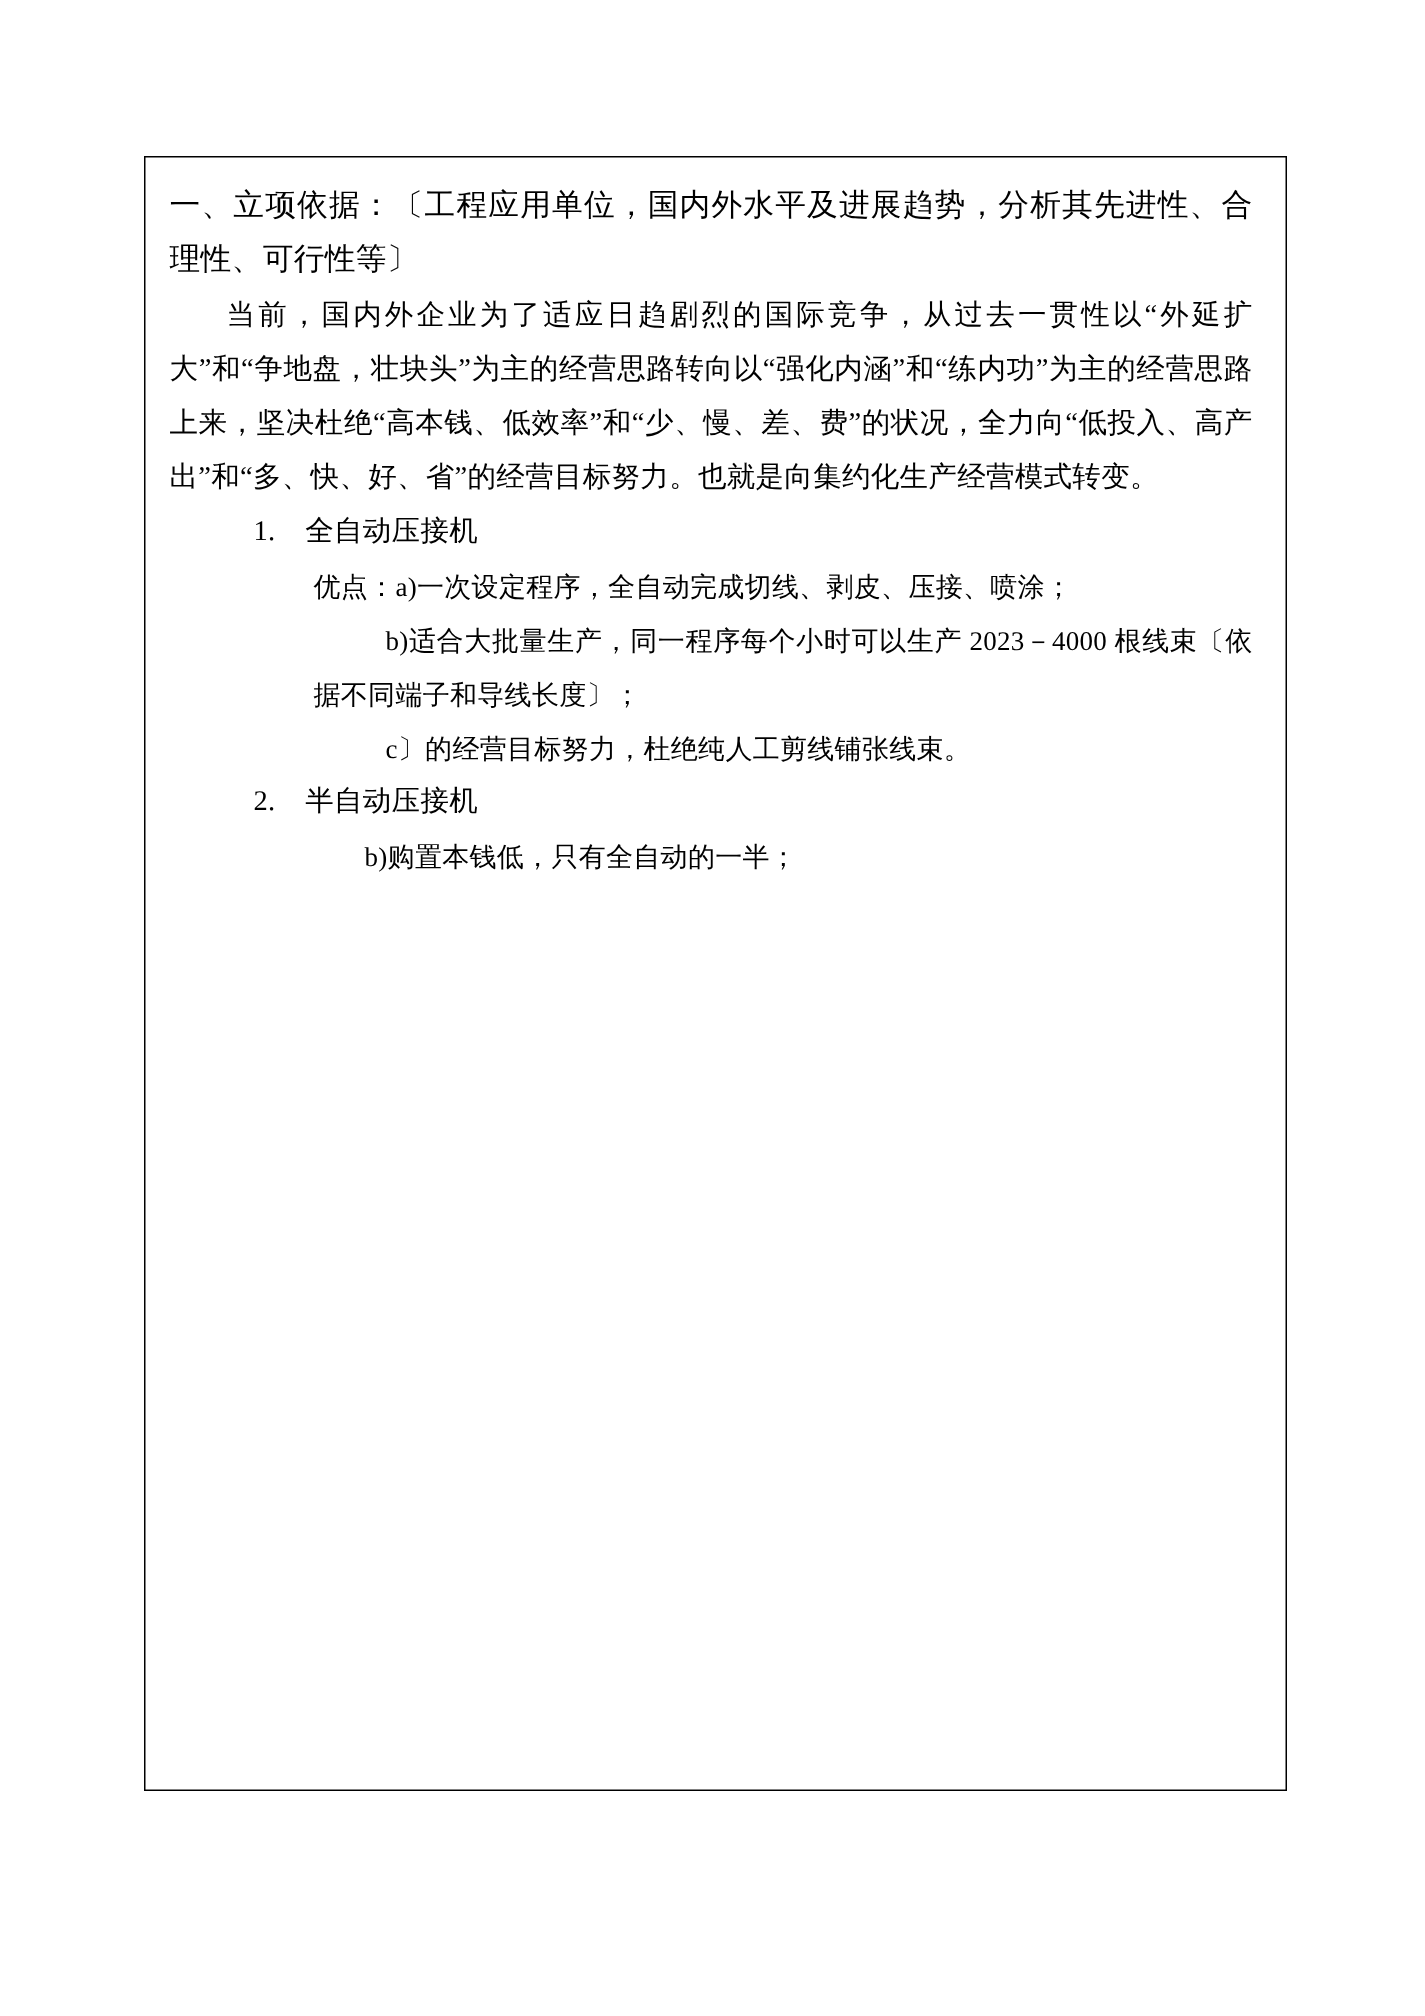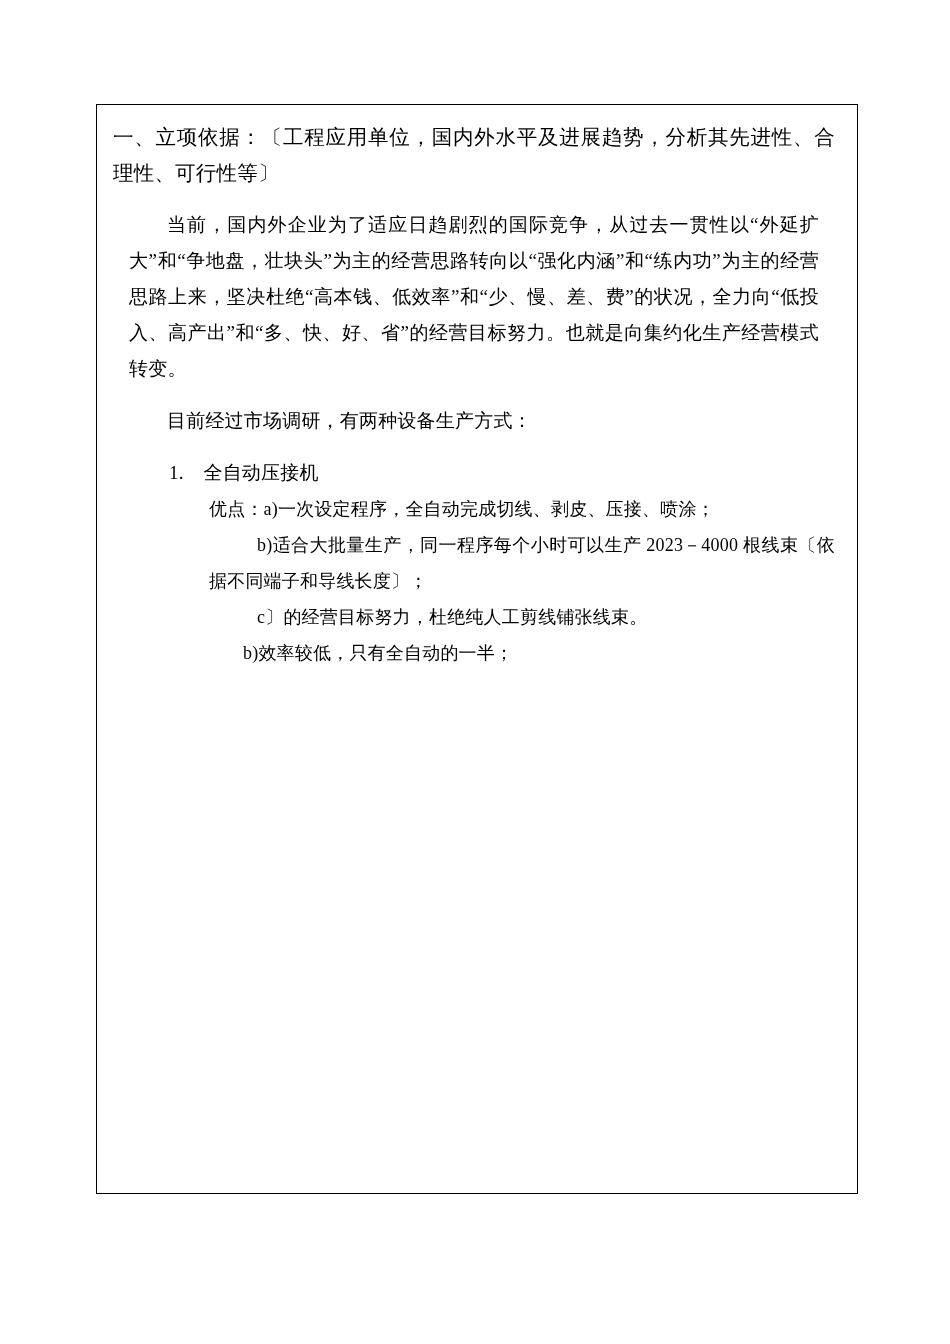--- a/index.html
+++ b/index.html
@@ -34,21 +34,21 @@
     font-size: 20.5px;
     line-height: 36px;
     text-align: justify;
     text-justify: inter-ideograph;
     margin: 0 0 2px 0;
     letter-spacing: 0.2px;
   }
   p.body-par {
     font-size: 19px;
     line-height: 36px;
-    margin: 16px;
+    margin: 0;
     text-align: justify;
     text-justify: inter-ideograph;
     text-indent: 2em;
     letter-spacing: 0.2px;
   }
   p.body-par.noindent {
     text-indent: 0;
   }
   .list-item {
     font-size: 19px;
@@ -82,28 +82,32 @@
 </style>
 </head>
 <body>
 
 <div class="page">
   <div class="doc-frame">
 
     <div class="heading">一、立项依据：〔工程应用单位，国内外水平及进展趋势，分析其先进性、合理性、可行性等〕</div>
 
     <p class="body-par">当前，国内外企业为了适应日趋剧烈的国际竞争，从过去一贯性以“外延扩大”和“争地盘，壮块头”为主的经营思路转向以“强化内涵”和“练内功”为主的经营思路上来，坚决杜绝“高本钱、低效率”和“少、慢、差、费”的状况，全力向“低投入、高产出”和“多、快、好、省”的经营目标努力。也就是向集约化生产经营模式转变。</p>
-    <p class="body-par">目前经过市场调研，有两种设备生产方式：</p>
 
     <div class="list-item">
       <span>1.</span>
       <span>&nbsp;&nbsp;</span>
       <span>全自动压接机</span>
     </div>
     <div class="sub-par">优点：a)一次设定程序，全自动完成切线、剥皮、压接、喷涂；</div>
     <div class="sub-par hang">b)适合大批量生产，同一程序每个小时可以生产 2023－4000 根线束〔依据不同端子和导线长度〕；</div>
     <div class="sub-par hang">c〕的经营目标努力，杜绝纯人工剪线铺张线束。</div>
 
-    <div class="sub-par hang2">b)效率较低，只有全自动的一半；</div>
+    <div class="list-item">
+      <span>2.</span>
+      <span>&nbsp;&nbsp;</span>
+      <span>半自动压接机</span>
+    </div>
+    <div class="sub-par hang2">b)购置本钱低，只有全自动的一半；</div>
 
 
   </div>
 </div>
 
 </body></html>

